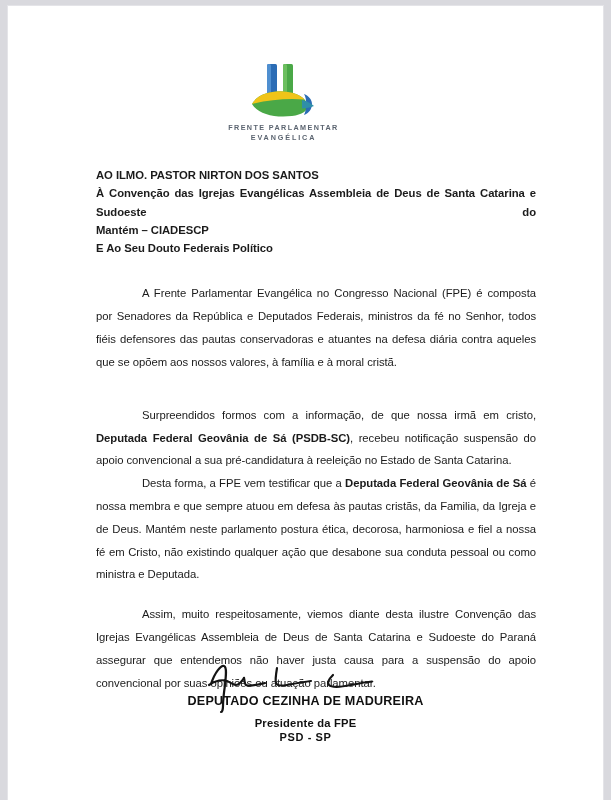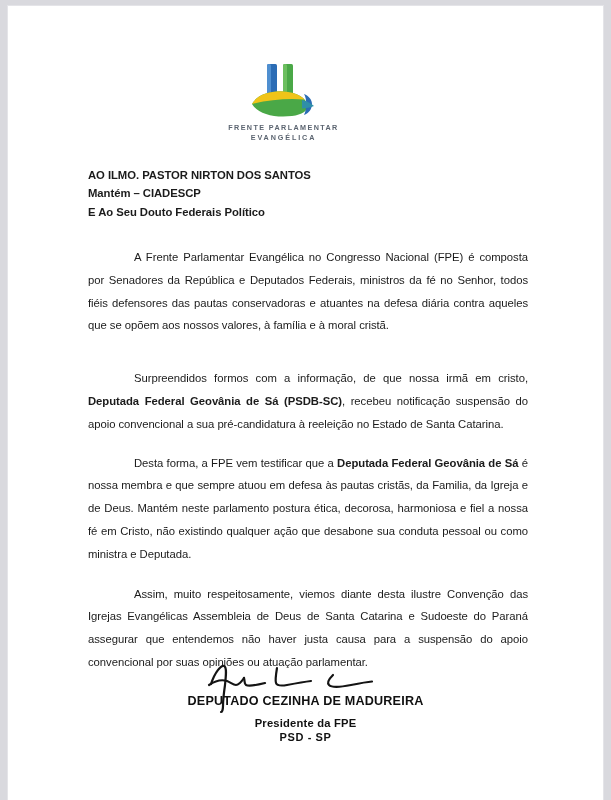--- a/index.html
+++ b/index.html
@@ -48,21 +48,21 @@
     letter-spacing: 1.4px;
     line-height: 1.45;
     font-weight: 600;
     font-family: "Liberation Sans", sans-serif;
   }
   .logo-caption div:nth-child(2) { letter-spacing: 1.9px; }
 
   
   .doc-body {
     position: absolute;
-    left: 80px;
+    left: 88px;
     top: 160px;
     width: 440px;
     color: #1b1b1b;
   }
 
   .addressee {
     font-size: 11.3px;
     font-weight: bold;
     line-height: 1.62;
     letter-spacing: -0.05px;
@@ -79,21 +79,21 @@
     margin: 0;
     font-size: 11.3px;
     line-height: 2.02;
     text-align: justify;
     text-indent: 46px;
     letter-spacing: -0.05px;
     color: #1b1b1b;
   }
   p.para.p1 { margin-top: 25px; }
   p.para.p2 { margin-top: 30px; }
-  p.para.p3 { margin-top: 16px; }
+  p.para.p3 { }
   p.para.p4 { margin-top: 17px; }
   p.para b { font-weight: bold; }
 
   
   .signature-block {
     position: absolute;
     left: 0;
     top: 648px;
     width: 595px;
     text-align: center;
@@ -146,20 +146,21 @@
     <div class="logo-caption">
       <div>FRENTE PARLAMENTAR</div>
       <div>EVANGÉLICA</div>
     </div>
   </div>
 
   <div class="doc-body">
 
     <div class="addressee">
       <div class="line-plain">AO ILMO. PASTOR NIRTON DOS SANTOS</div>
+      <div class="line-just">À Convenção das Igrejas Evangélicas Assembleia de Deus de Santa Catarina e Sudoeste do</div>
       <div class="line-plain">Mantém – CIADESCP</div>
       <div class="line-plain">E Ao Seu Douto Federais Político</div>
     </div>
 
     <p class="para p1">A Frente Parlamentar Evangélica no Congresso Nacional (FPE) é composta por Senadores da República e Deputados Federais, ministros da fé no Senhor, todos fiéis defensores das pautas conservadoras e atuantes na defesa diária contra aqueles que se opõem aos nossos valores, à família e à moral cristã.</p>
 
     <p class="para p2"><span>Surpreendidos formos com a informação, de que nossa irmã em cristo, </span><b>Deputada Federal Geovânia de Sá (PSDB-SC)</b><span>, recebeu notificação suspensão do apoio convencional a sua pré-candidatura à reeleição no Estado de Santa Catarina.</span></p>
 
     <p class="para p3"><span>Desta forma, a FPE vem testificar que a </span><b>Deputada Federal Geovânia de Sá</b><span> é nossa membra e que sempre atuou em defesa às pautas cristãs, da Familia, da Igreja e de Deus. Mantém neste parlamento postura ética, decorosa, harmoniosa e fiel a nossa fé em Cristo, não existindo qualquer ação que desabone sua conduta pessoal ou como ministra e Deputada.</span></p>
 

